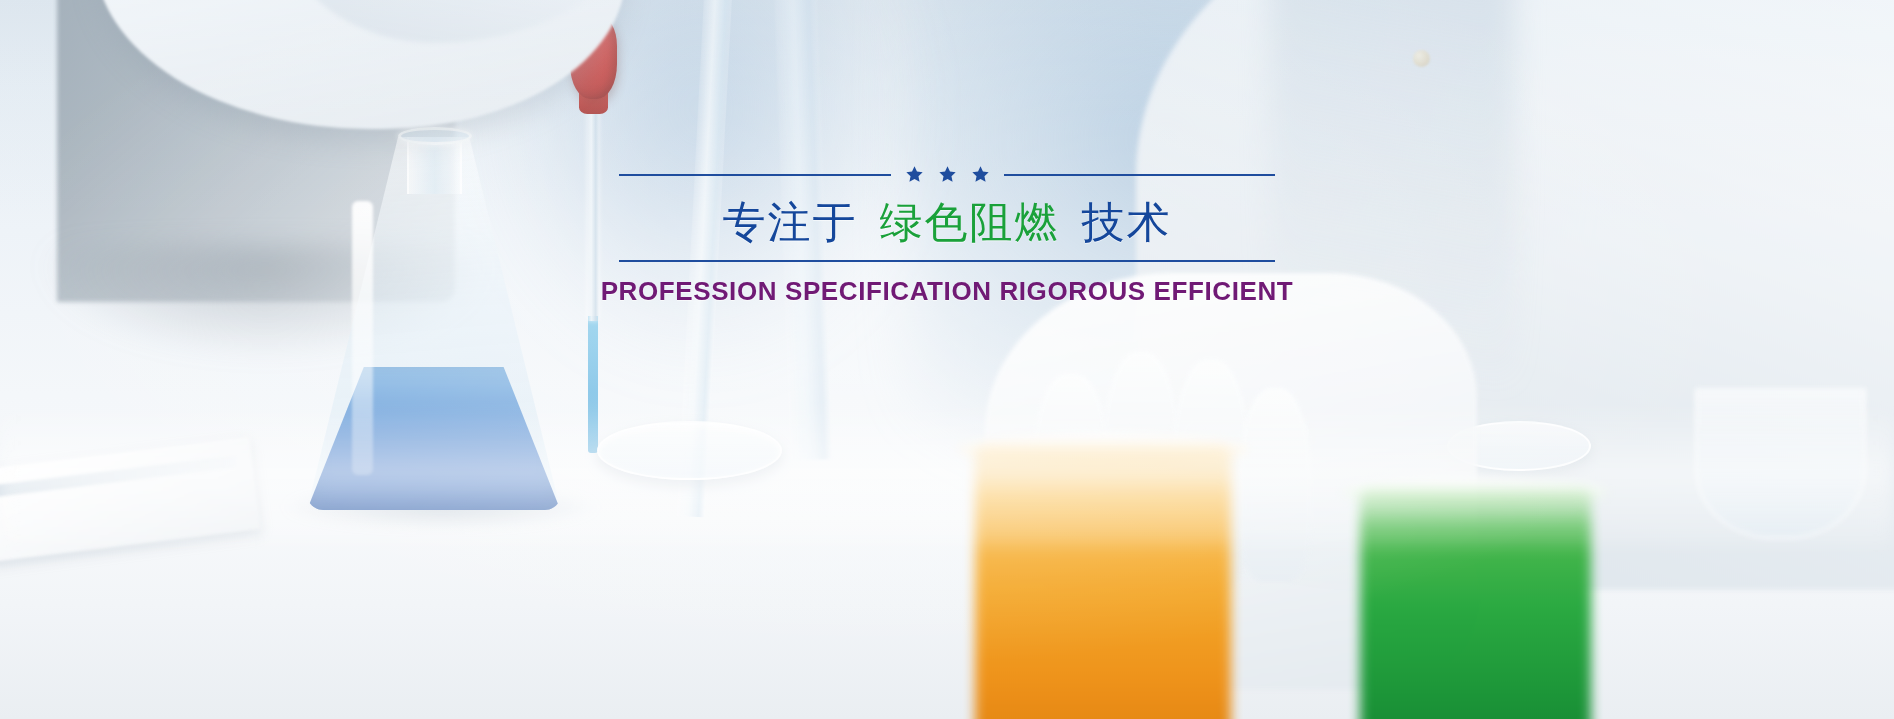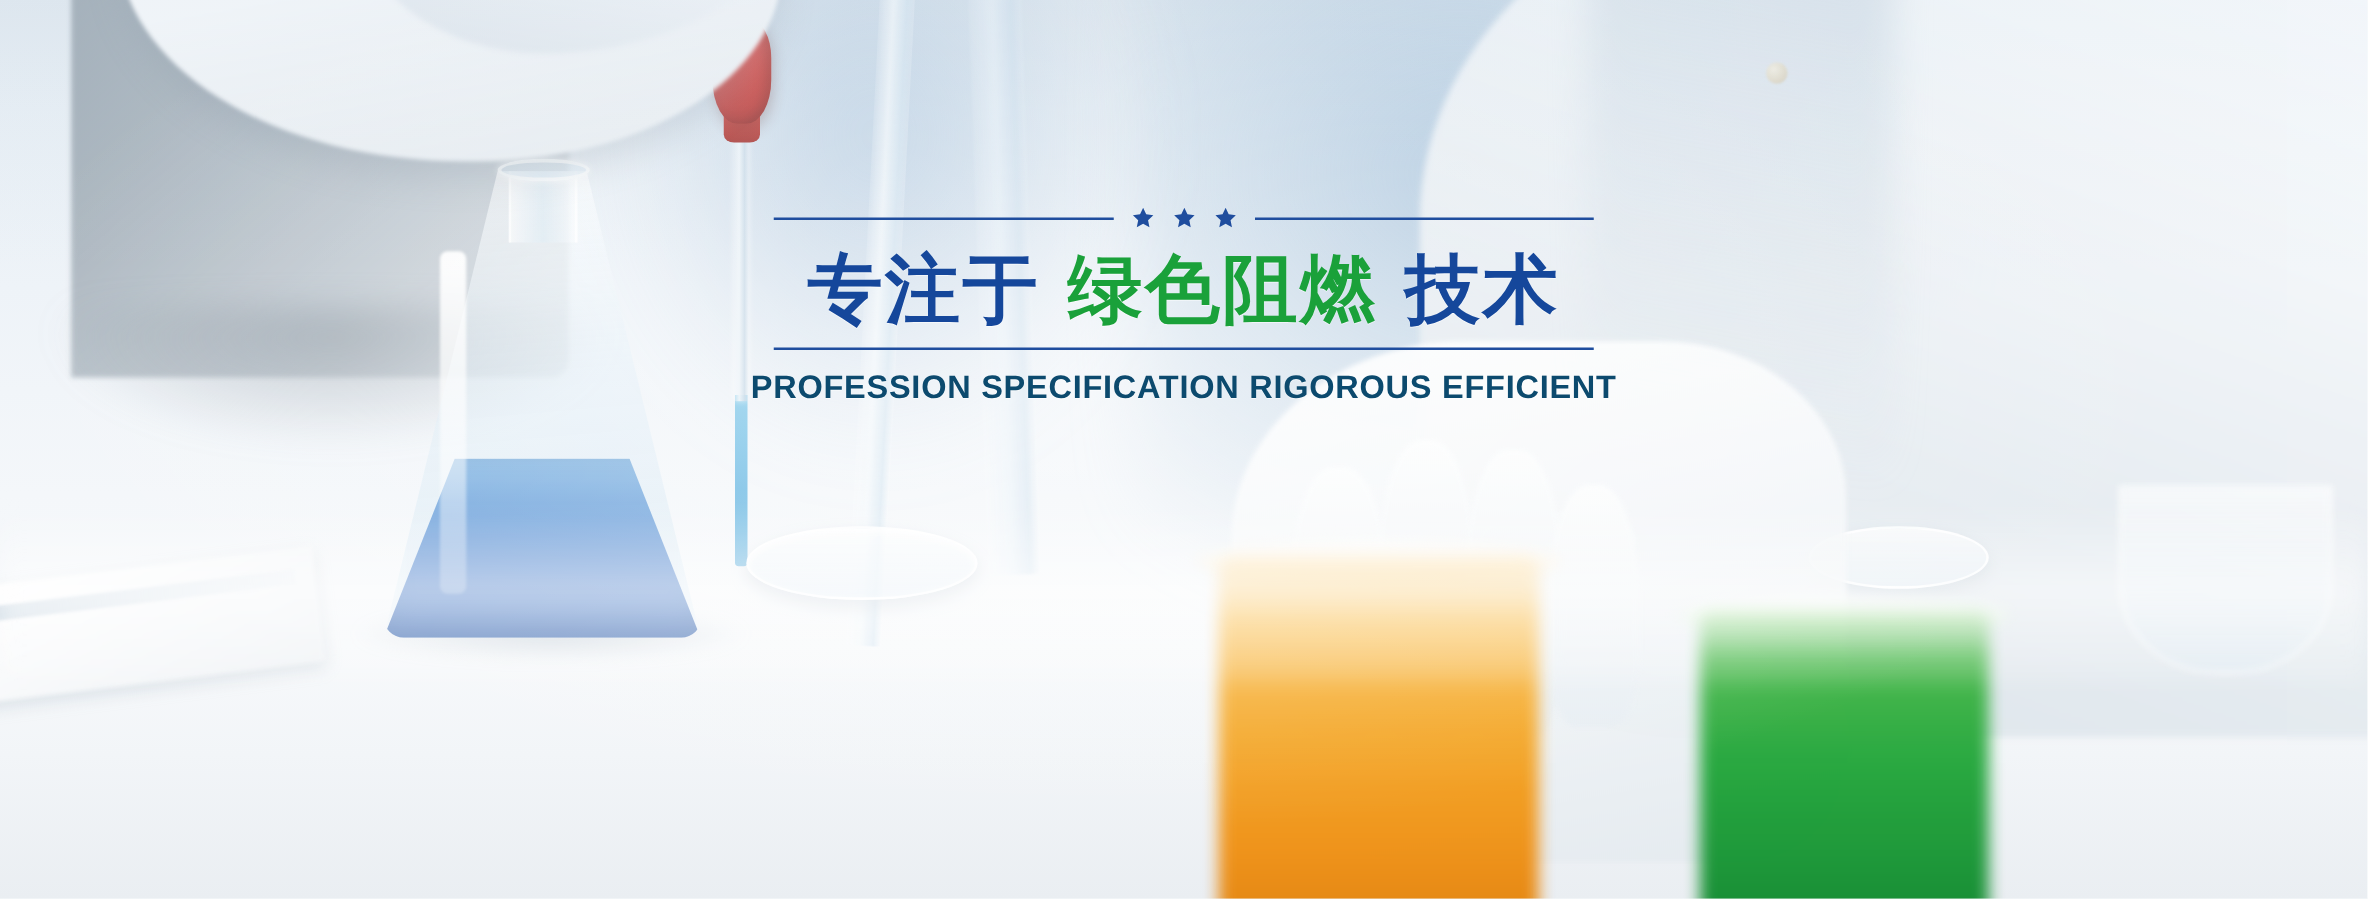--- a/index.html
+++ b/index.html
@@ -293,42 +293,42 @@
     gap:14px;
     width:656px;
     margin-bottom:16px;
   }
   .rule-line { flex:1 1 auto; height:2px; background:#1f4d9e; }
   .stars { display:flex; gap:14px; align-items:center; }
   .star { width:19px; height:19px; display:block; }
 
   
   .headline {
-    font-size:60px;
-    font-weight:bold;
+    font-size:43px;
+    font-weight:normal;
     letter-spacing:2px;
     line-height:1.06;
     white-space:nowrap;
     text-shadow:0 1px 0 rgba(255,255,255,.55);
   }
   .hl-blue  { color:#15479b; }
   .hl-green { color:#1aa13a; }
   .hl-gap { display:inline-block; width:22px; }
 
   
   .under-rule {
     width:656px; height:2px; background:#1f4d9e;
     margin-top:14px; margin-bottom:14px;
   }
 
   
   .subtitle-en {
     font-size:26px;
     font-weight:bold;
-    color:#0c4a6e;
+    color:#701a75;
     letter-spacing:.6px;
     white-space:nowrap;
     text-shadow:0 1px 0 rgba(255,255,255,.6);
   }
 
   
   .tagline-cn {
     margin-top:44px;
     font-size:29px;
     font-weight:bold;

